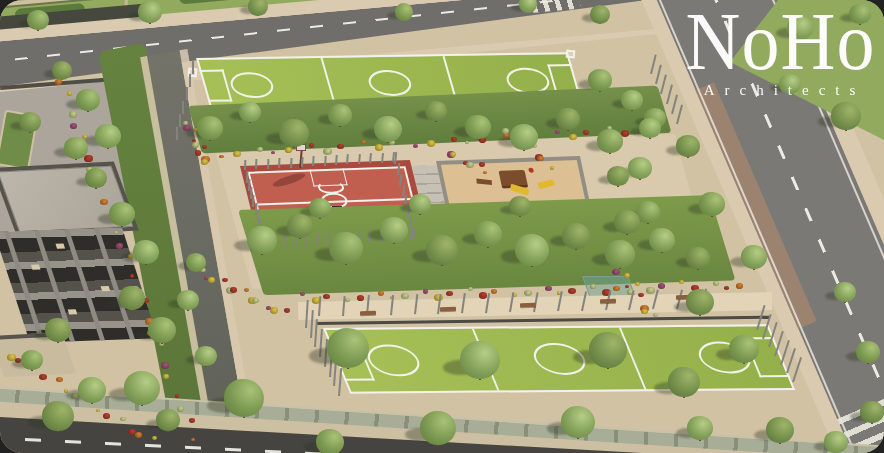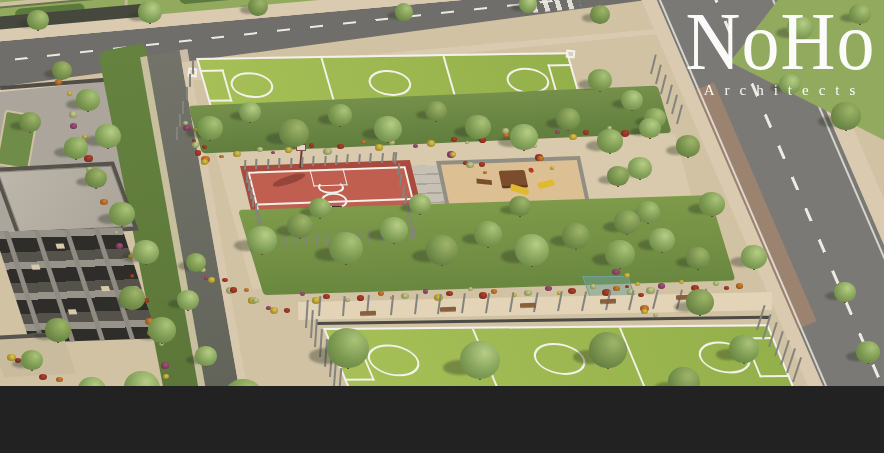--- a/index.html
+++ b/index.html
@@ -1,18 +1,18 @@
 <!DOCTYPE html>
 <html><head>
 <meta charset="utf-8">
 <style>
   html,body{margin:0;padding:0;background:#222;}
-  #stage{position:relative;width:884px;height:386px;overflow:hidden;
+  #stage{position:relative;width:884px;height:453px;overflow:hidden;
          background:var(--paving,#d2c2a4);
-         font-family:"Liberation Serif", serif;}
+         font-family:"Liberation Serif", serif;border-radius:22px;}
   #stage *{position:absolute;box-sizing:border-box;}
   .band{transform-origin:0 0;}
   
   .tree{pointer-events:none;}
   .tree .tsh{background:rgba(48,54,38,.38);border-radius:50%;filter:blur(1px);}
   .tree .tcp{left:0;top:0;right:0;bottom:0;border-radius:48% 52% 50% 50%;}
   .tree .tcp.t0{background:radial-gradient(circle at 66% 30%, var(--tree-light) 0%, var(--tree-mid) 52%, var(--tree-dark) 100%);}
   .tree .tcp.t1{background:radial-gradient(circle at 62% 32%, #b6cd85 0%, #87a45c 50%, #5f7d40 100%);}
   .tree .tcp.t2{background:radial-gradient(circle at 64% 30%, #9eb468 0%, #748f4b 55%, #536e38 100%);}
   .tree .trk{background:var(--trunk);}

